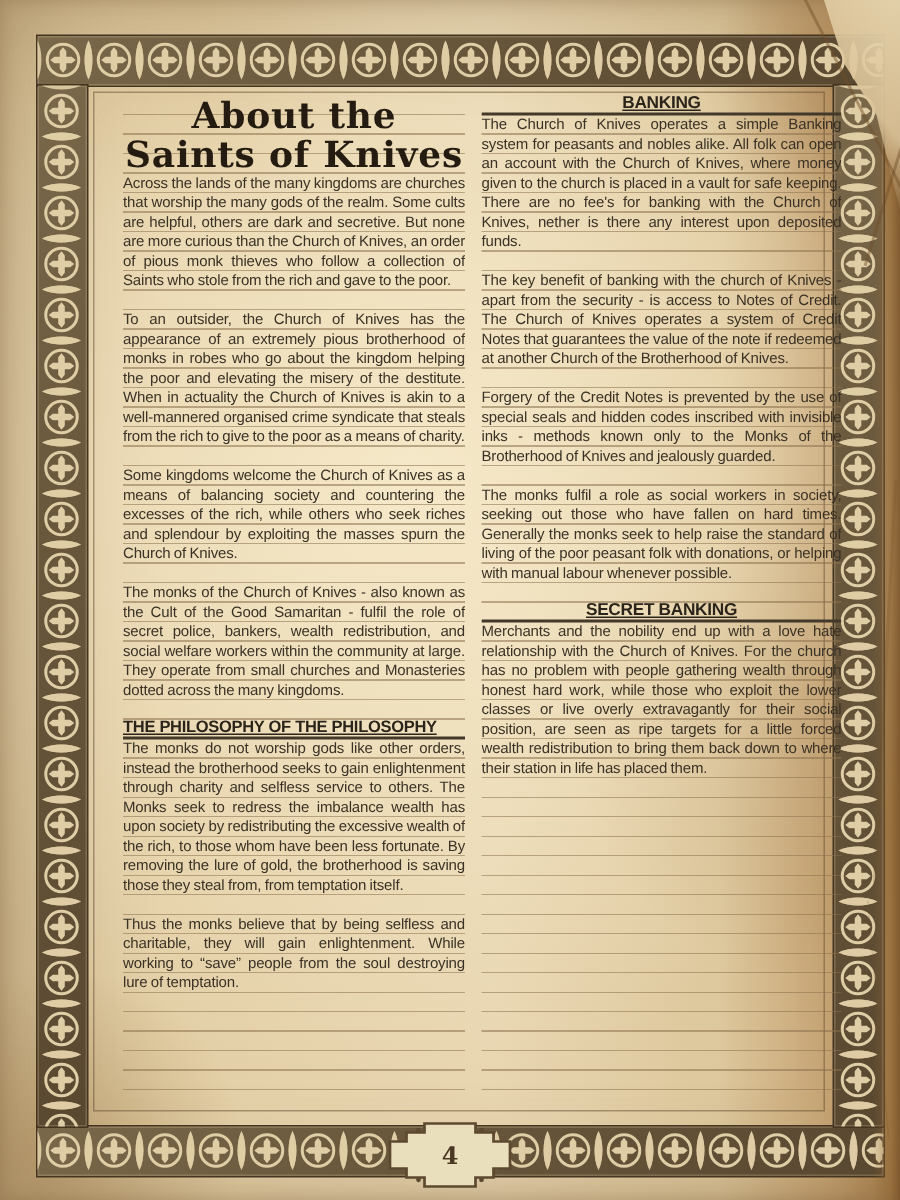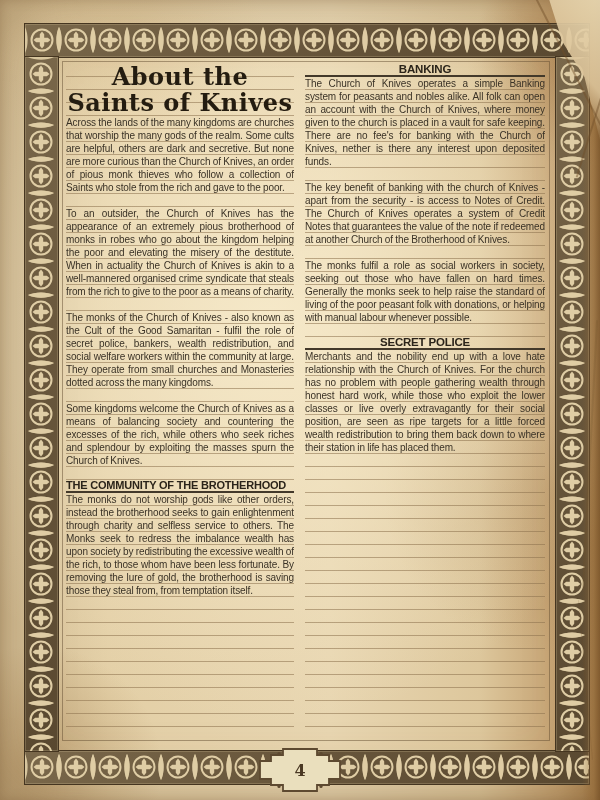--- a/index.html
+++ b/index.html
@@ -32,42 +32,42 @@
   .motif{flex:0 0 34px;width:34px;height:34px;overflow:visible;margin-top:-1px;}
   .band.horizontal .motif{margin-top:-1px;margin-left:0;}
   .band.vertical .motif{transform:rotate(90deg);margin-top:0;margin-left:-1px;}
   
   .inner-rule{
     position:absolute;left:62px;top:61px;width:486px;height:678px;
     border:1px solid rgba(100,78,50,.5);pointer-events:none;
   }
   
   .content{
-    position:absolute;left:66px;top:64px;width:479px;height:674px;
+    position:absolute;left:82px;top:64px;width:479px;height:674px;
     display:flex;gap:11px;overflow:hidden;
   }
   .col{
     position:relative;overflow:hidden;height:100%;
     background:repeating-linear-gradient(to bottom,
       rgba(0,0,0,0) 0px, rgba(0,0,0,0) 12px,
       rgba(139,112,76,.55) 12px, rgba(139,112,76,.55) 13px);
   }
   .col-left{width:228px;}
   .col-right{width:240px;}
   .doc-title{
     font-family:"DejaVu Serif",serif;font-weight:bold;text-align:center;
     font-size:24px;line-height:26px;height:52px;color:#241c10;letter-spacing:.5px;
   }
   p.body-text{
     margin:0 0 13px 0;font-size:10px;line-height:13px;text-align:justify;
     letter-spacing:-.1px;word-spacing:-.4px;color:#3a3226;
   }
   .heading{
     font-weight:bold;color:#2b241a;border-bottom:2px solid #43392a;
-    font-size:11px;line-height:11px;height:11px;margin:0;letter-spacing:-.2px;
+    font-size:11px;line-height:11px;height:11px;margin:0;letter-spacing:-.2px;text-decoration:underline;
   }
   .heading.centered{text-align:center;font-size:11.5px;}
   
   .plaque{position:absolute;left:50%;bottom:6px;transform:translateX(-50%);}
   
   .edge-right{
     position:absolute;right:0;top:0;width:18px;height:100%;pointer-events:none;
     background:linear-gradient(to right,rgba(150,108,58,0),rgba(146,104,55,.5) 65%,rgba(118,80,38,.68));
   }
   .corner-flap{
@@ -555,32 +555,34 @@
 
   <div class="content">
 
     <div class="col col-left">
       <div class="doc-title">
         <div>About the</div>
         <div>Saints of Knives</div>
       </div>
       <p class="body-text">Across the lands of the many kingdoms are churches that worship the many gods of the realm. Some cults are helpful, others are dark and secretive. But none are more curious than the Church of Knives, an order of pious monk thieves who follow a collection of Saints who stole from the rich and gave to the poor.</p>
       <p class="body-text">To an outsider, the Church of Knives has the appearance of an extremely pious brotherhood of monks in robes who go about the kingdom helping the poor and elevating the misery of the destitute. When in actuality the Church of Knives is akin to a well-mannered organised crime syndicate that steals from the rich to give to the poor as a means of charity.</p>
+      <p class="body-text">Some kingdoms welcome the Church of Knives as a means of balancing society and countering the excesses of the rich, while others who seek riches and splendour by exploiting the masses spurn the Church of Knives.</p>
       <p class="body-text">The monks of the Church of Knives - also known as the Cult of the Good Samaritan - fulfil the role of secret police, bankers, wealth redistribution, and social welfare workers within the community at large. They operate from small churches and Monasteries dotted across the many kingdoms.</p>
-      <p class="body-text">Some kingdoms welcome the Church of Knives as a means of balancing society and countering the excesses of the rich, while others who seek riches and splendour by exploiting the masses spurn the Church of Knives.</p>
-      <h2 class="heading">THE COMMUNITY OF THE BROTHERHOOD</h2>
+      <h2 class="heading">THE PHILOSOPHY OF THE PHILOSOPHY</h2>
       <p class="body-text">The monks do not worship gods like other orders, instead the brotherhood seeks to gain enlightenment through charity and selfless service to others. The Monks seek to redress the imbalance wealth has upon society by redistributing the excessive wealth of the rich, to those whom have been less fortunate. By removing the lure of gold, the brotherhood is saving those they steal from, from temptation itself.</p>
+      <p class="body-text">Thus the monks believe that by being selfless and charitable, they will gain enlightenment. While working to “save” people from the soul destroying lure of temptation.</p>
     </div>
 
     <div class="col col-right">
       <h2 class="heading centered">BANKING</h2>
       <p class="body-text">The Church of Knives operates a simple Banking system for peasants and nobles alike. All folk can open an account with the Church of Knives, where money given to the church is placed in a vault for safe keeping. There are no fee's for banking with the Church of Knives, nether is there any interest upon deposited funds.</p>
       <p class="body-text">The key benefit of banking with the church of Knives - apart from the security - is access to Notes of Credit. The Church of Knives operates a system of Credit Notes that guarantees the value of the note if redeemed at another Church of the Brotherhood of Knives.</p>
+      <p class="body-text">Forgery of the Credit Notes is prevented by the use of special seals and hidden codes inscribed with invisible inks - methods known only to the Monks of the Brotherhood of Knives and jealously guarded.</p>
       <p class="body-text">The monks fulfil a role as social workers in society, seeking out those who have fallen on hard times. Generally the monks seek to help raise the standard of living of the poor peasant folk with donations, or helping with manual labour whenever possible.</p>
-      <h2 class="heading centered">SECRET POLICE</h2>
+      <h2 class="heading centered">SECRET BANKING</h2>
       <p class="body-text">Merchants and the nobility end up with a love hate relationship with the Church of Knives. For the church has no problem with people gathering wealth through honest hard work, while those who exploit the lower classes or live overly extravagantly for their social position, are seen as ripe targets for a little forced wealth redistribution to bring them back down to where their station in life has placed them.</p>
     </div>
 
   </div>
 
   <svg class="plaque" width="86" height="48" viewBox="0 0 86 48">
     <path d="M26 3 H60 V9 H72 V15 H83 V33 H72 V39 H60 V45 H26 V39 H14 V33 H3 V15 H14 V9 H26 Z" fill="#eadfbd" stroke="#5d4930" stroke-width="1.8"></path>
     <circle cx="22" cy="7.5" r="1.6" fill="#5d4930"></circle>
     <circle cx="64" cy="7.5" r="1.6" fill="#5d4930"></circle>
     <circle cx="22" cy="40.5" r="1.6" fill="#5d4930"></circle>

